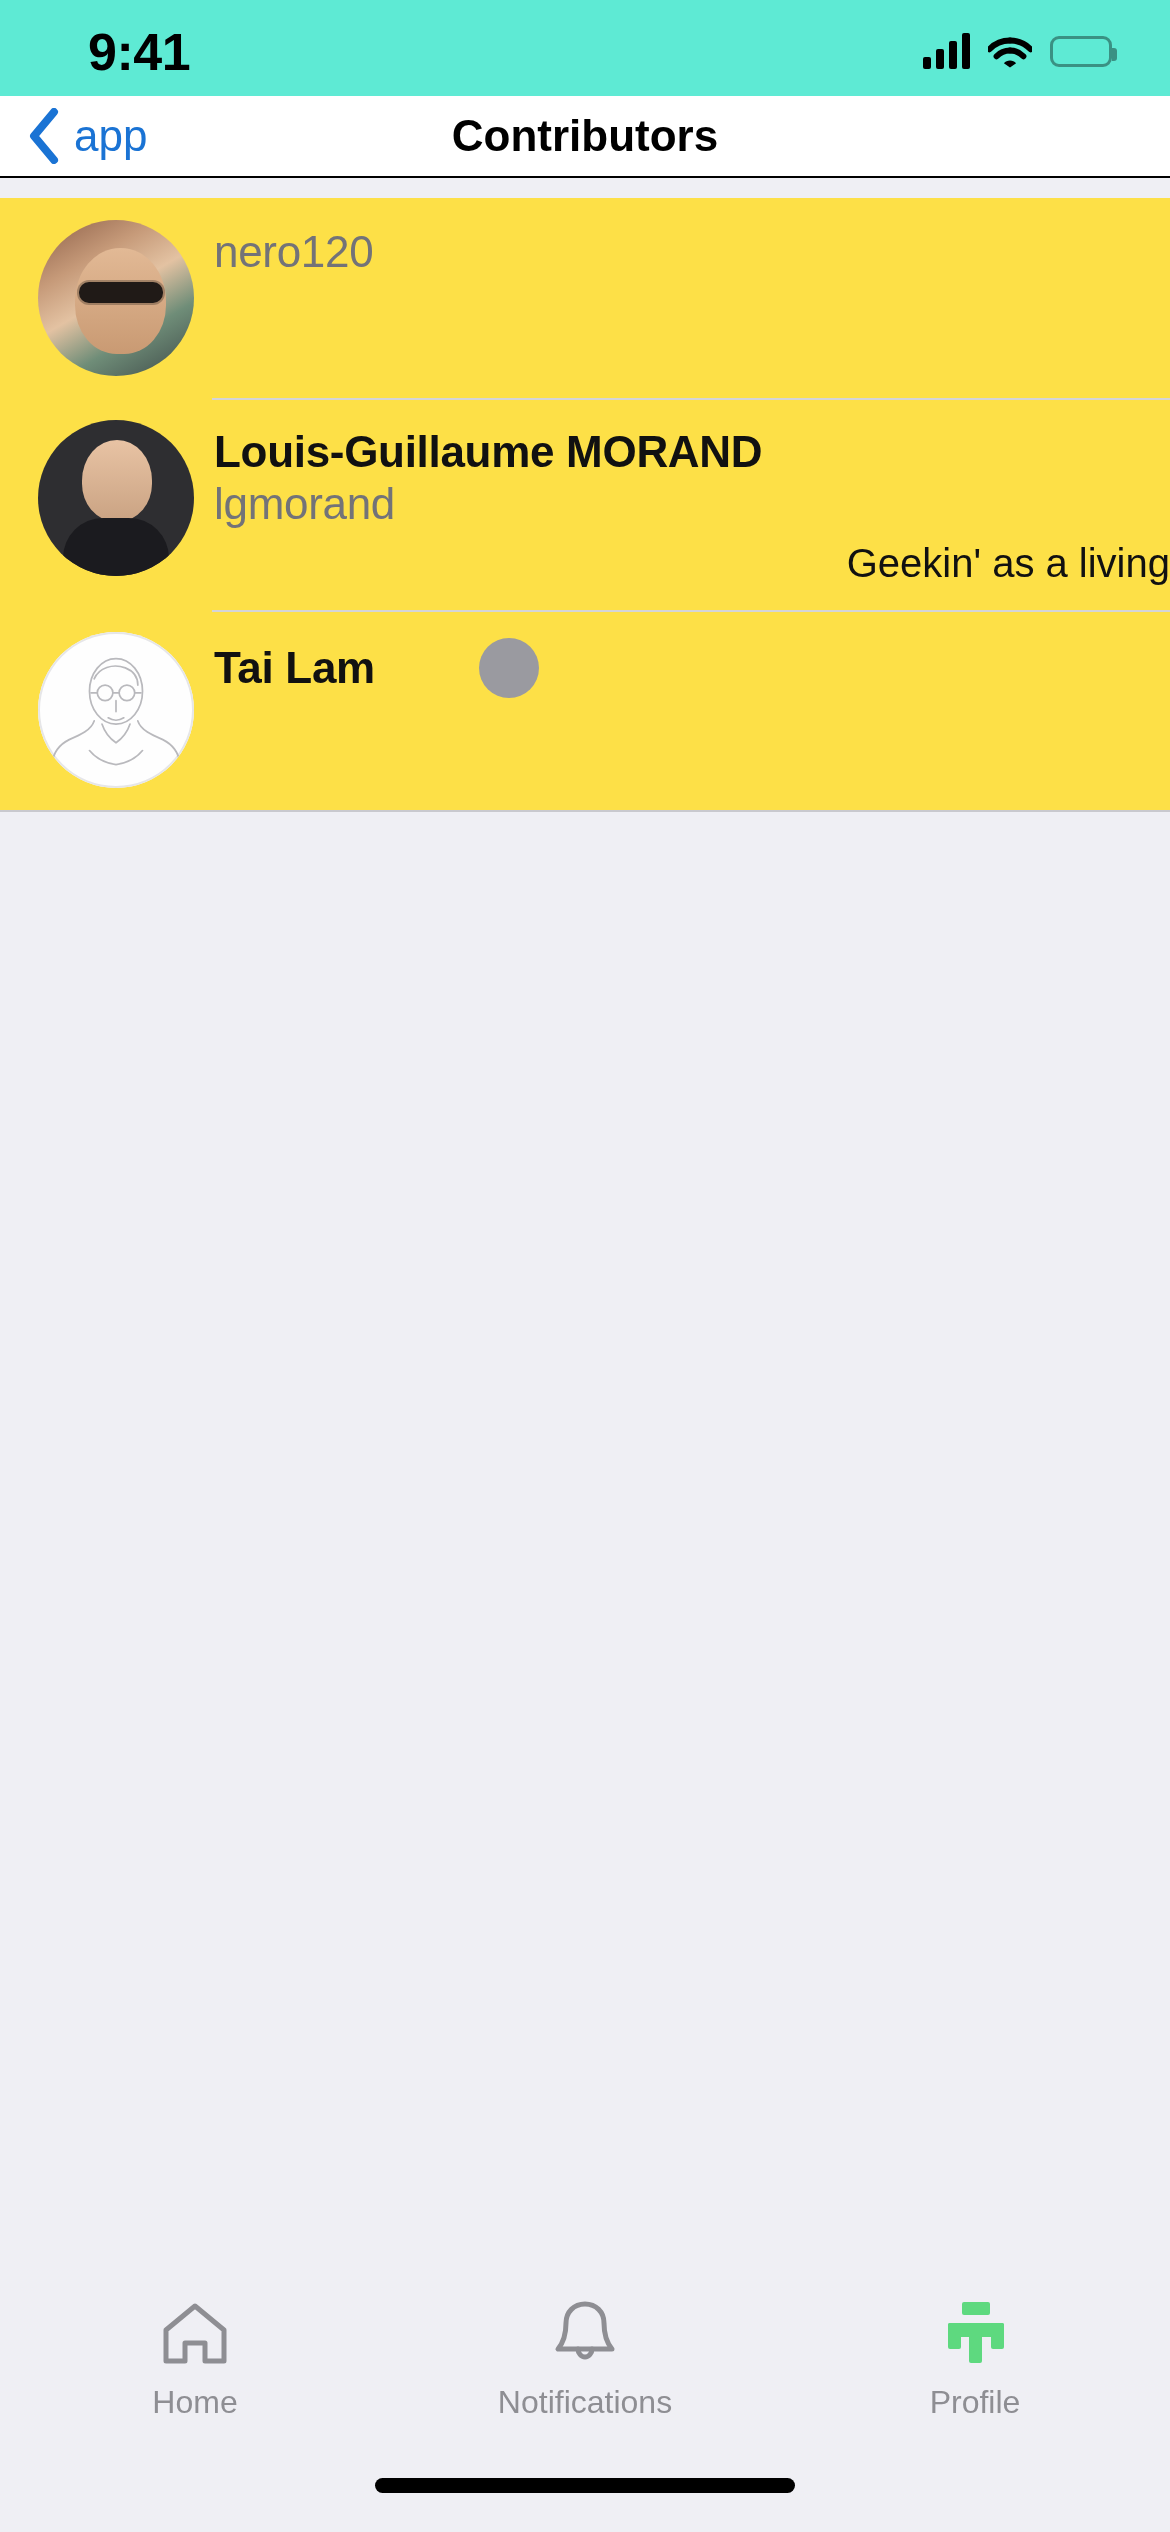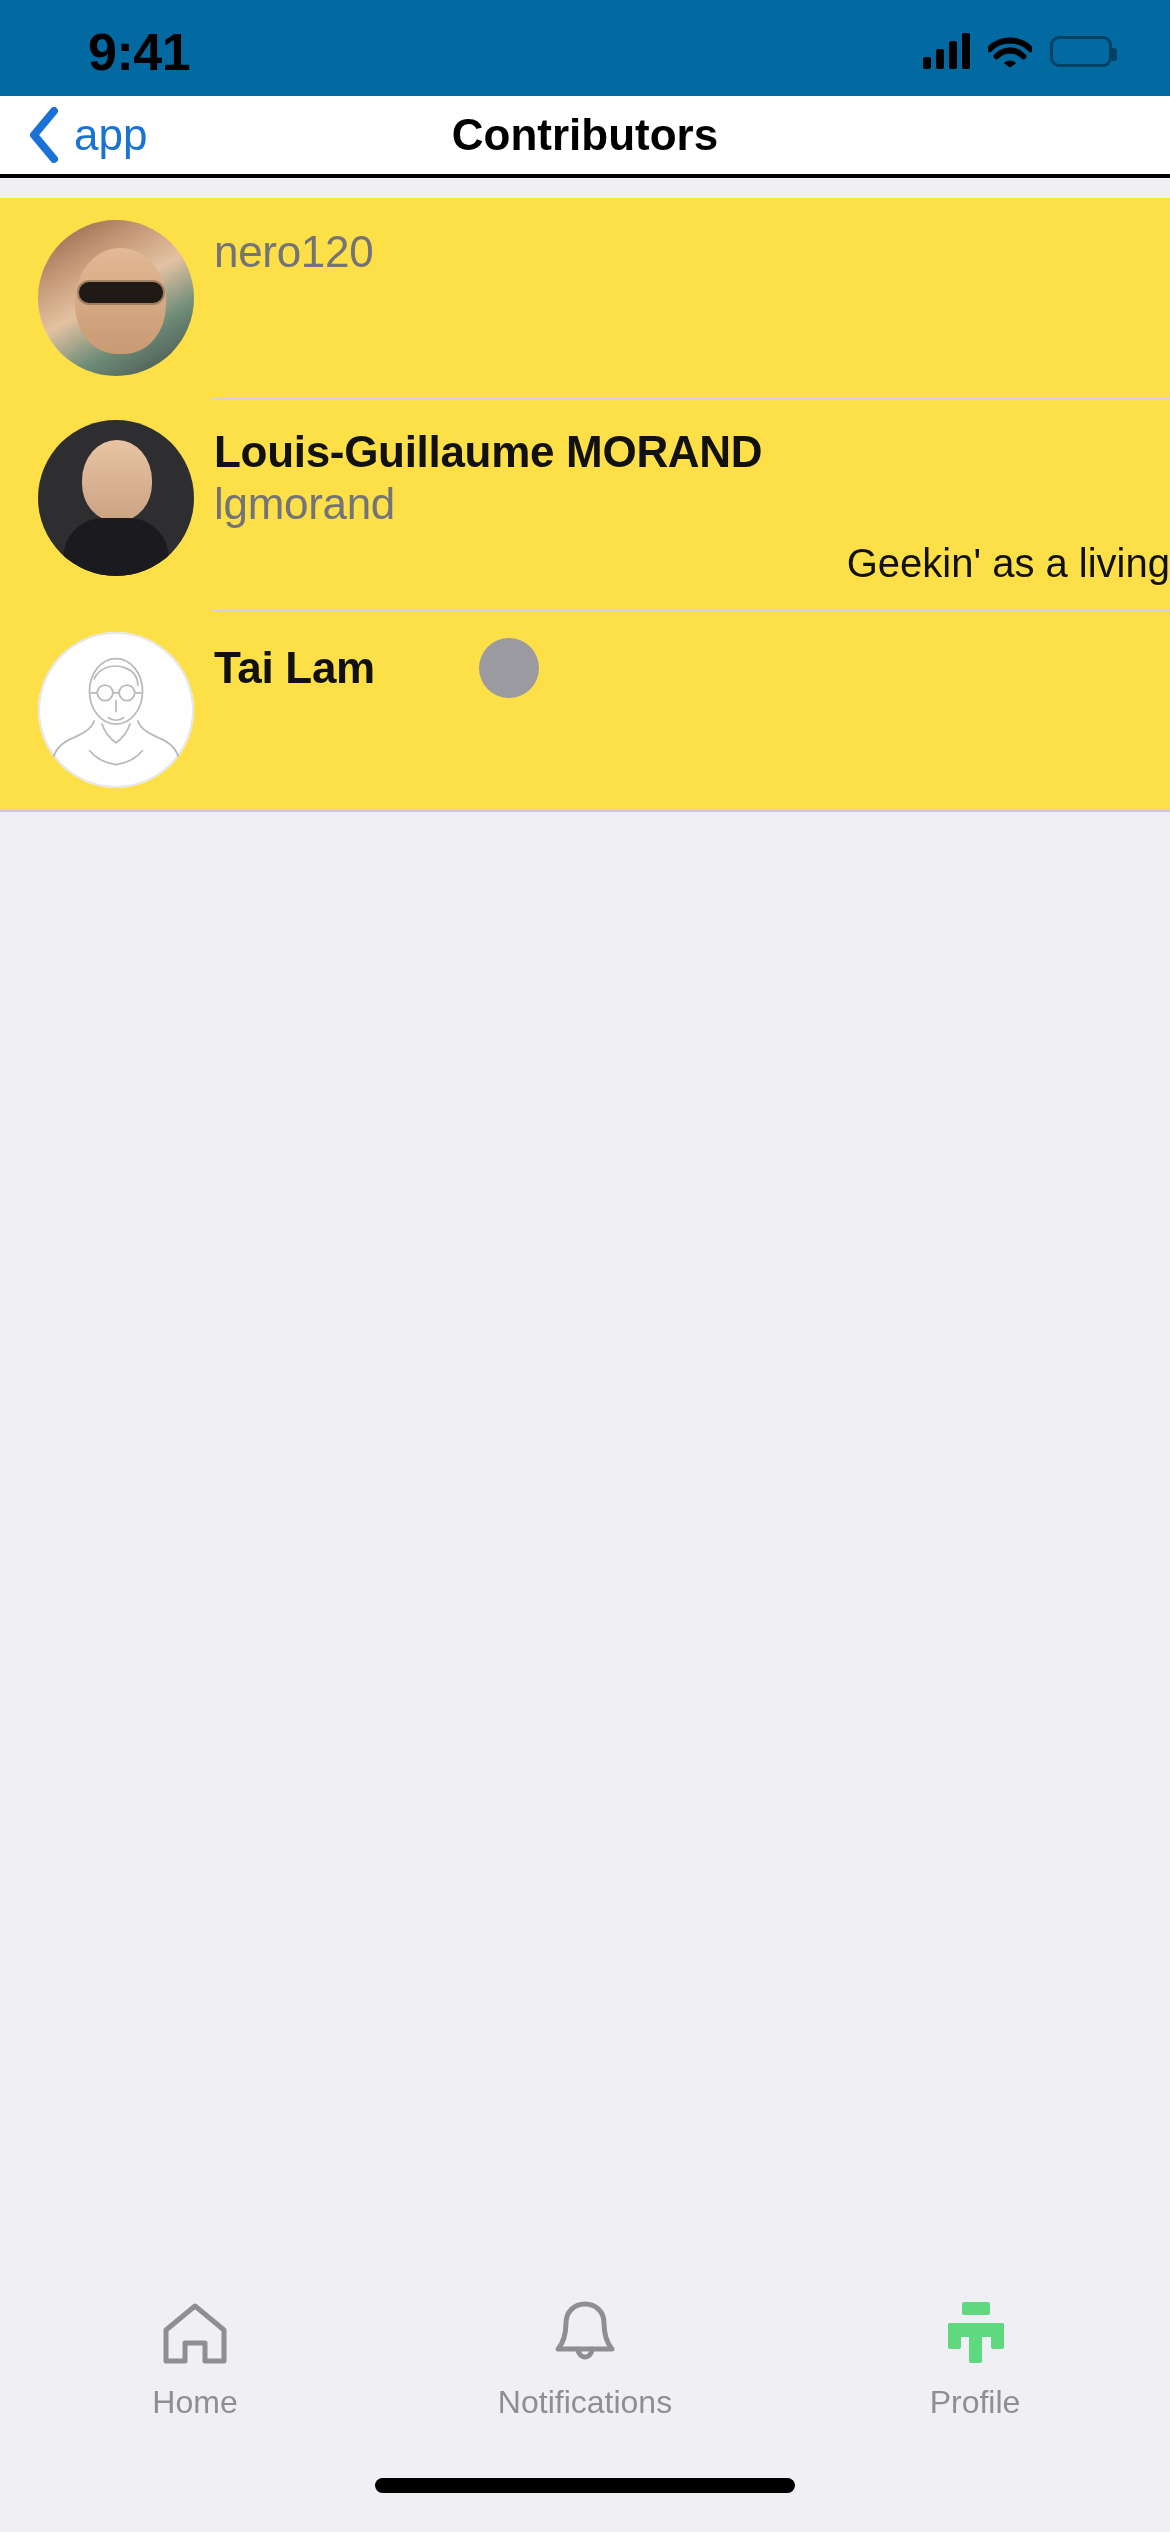--- a/index.html
+++ b/index.html
@@ -7,21 +7,21 @@
     width:1170px; height:2532px;
     background:#EFEFF4;
     font-family:"Liberation Sans", sans-serif;
     -webkit-font-smoothing:antialiased;
     overflow:hidden;
   }
   .phone { position:relative; width:1170px; height:2532px; display:flex; flex-direction:column; background:#EFEFF4; }
 
   
   .status-bar {
-    height:96px; background:#0369a1;
+    height:96px; background:#5eead4;
     display:flex; align-items:center; justify-content:space-between;
     padding:0 58px 0 0; position:relative; flex:0 0 auto;
   }
   .status-time {
     position:absolute; left:0; right:0; top:22px;
     width:100%; text-align:left; padding-left:88px;
     font-size:52px; font-weight:700; color:#000; letter-spacing:-0.5px;
   }
   .status-right {
     margin-left:auto; display:flex; align-items:center; gap:18px;
@@ -42,21 +42,21 @@
     content:""; position:absolute; right:-8px; top:9px;
     width:5px; height:13px; background:rgba(0,0,0,.38);
     border-radius:0 3px 3px 0;
   }
   .batt .fill { width:100%; height:100%; background:#000; border-radius:4px; }
 
   
   .nav-bar {
     height:82px; background:#fff; position:relative;
     display:flex; align-items:center;
-    border-bottom:4px solid #000000; flex:0 0 auto;
+    border-bottom:2px solid #000000; flex:0 0 auto;
   }
   .nav-back {
     display:flex; align-items:center; gap:14px;
     padding-left:26px; cursor:pointer;
   }
   .chev svg { display:block; }
   .nav-back-label { font-size:44px; color:#1a73d4; line-height:1; }
   .nav-title {
     position:absolute; left:0; right:0; text-align:center;
     font-size:44px; font-weight:700; color:#000; pointer-events:none;

